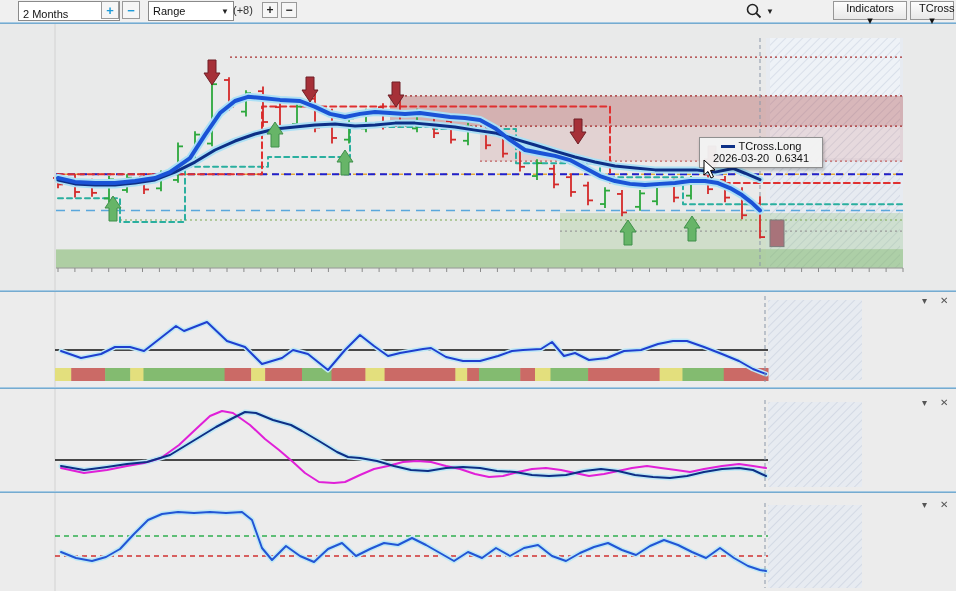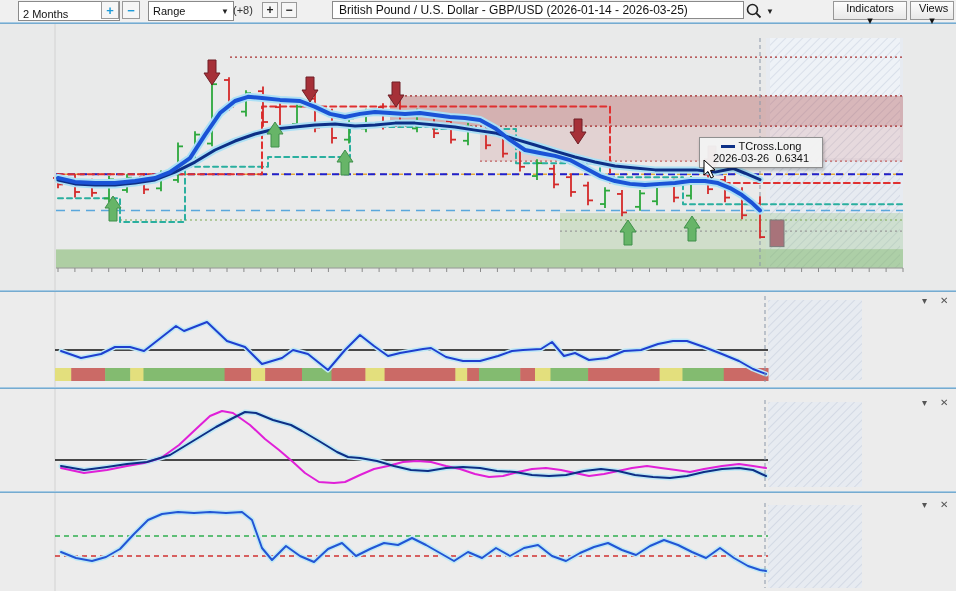--- a/index.html
+++ b/index.html
@@ -70,30 +70,29 @@
     </div>
     <button class="tbtn blue" style="left:101px;">+</button>
     <button class="tbtn blue" style="left:122px;">−</button>
     <div class="select" style="left:148px;width:76px;">
       <span>Range</span>
       <span class="caret">▼</span>
     </div>
     <span id="offset-label">(+8)</span>
     <button class="tbtn dark" style="left:262px;">+</button>
     <button class="tbtn dark" style="left:281px;">−</button>
-    <input id="title-input" readonly="" value="British Pound / U.S. Dollar - GBP/USD (2026-01-14 - 2026-03-25)" style="">
     <span id="magnifier">
       <svg width="18" height="18" viewBox="0 0 18 18">
           <circle cx="7.5" cy="7.5" r="5" fill="none" stroke="#222" stroke-width="1.6"></circle>
           <line x1="11.2" y1="11.2" x2="15.5" y2="15.5" stroke="#222" stroke-width="1.8"></line>
         </svg>
     </span>
     <span id="mag-caret">▼</span>
     <button class="rbtn" style="left:833px;width:74px;">Indicators ▾</button>
-    <button class="rbtn" style="left:910px;width:44px;">Views ▾</button>
+    <button class="rbtn" style="left:910px;width:44px;">TCross ▾</button>
   </div>
   <div class="hsep" style="top:22px;"></div>
   <div class="hsep" style="top:290px;"></div>
   <div class="hsep" style="top:387px;"></div>
   <div class="hsep" style="top:491px;"></div>
 
   <svg id="gfx" width="956" height="591">
     <defs>
       <pattern id="hatch" width="6" height="6" patternTransform="rotate(45)" patternUnits="userSpaceOnUse">
         <line x1="0" y1="0" x2="0" y2="6" stroke="rgba(120,140,170,0.18)" stroke-width="2"></line>
@@ -517,21 +516,21 @@
       <div class="xlab selected" style="left: 764px; top: 276px;">2026-03-13</div>
       <div class="xlab" style="left: 879px; top: 276px;">2026-03-25</div>
     </div>
 
   <div id="tooltip">
     <div class="row1">
       <span class="sw-line" style="background:#0d2f86;width:14px;"></span>
       <span>TCross.Long</span>
     </div>
     <div class="row2">
-      <span>2026-03-26</span>&nbsp;
+      <span>2026-03-20</span>&nbsp;
       <span>0.6341</span>
     </div>
   </div>
   <svg style="position:absolute;left:703px;top:160px;z-index:21;" width="16" height="20">
     <polygon points="1,0 1,15 5,11.5 8,18 10.5,16.8 7.5,10.5 12,10" fill="#fff" stroke="#000" stroke-width="1"></polygon>
   </svg>
 
   <div class="datelab" style="top:296px;">2026-03-13</div>
   <div id="neural-legend">
       <div class="legend-item" style="left: 62px; top: 296px;">

